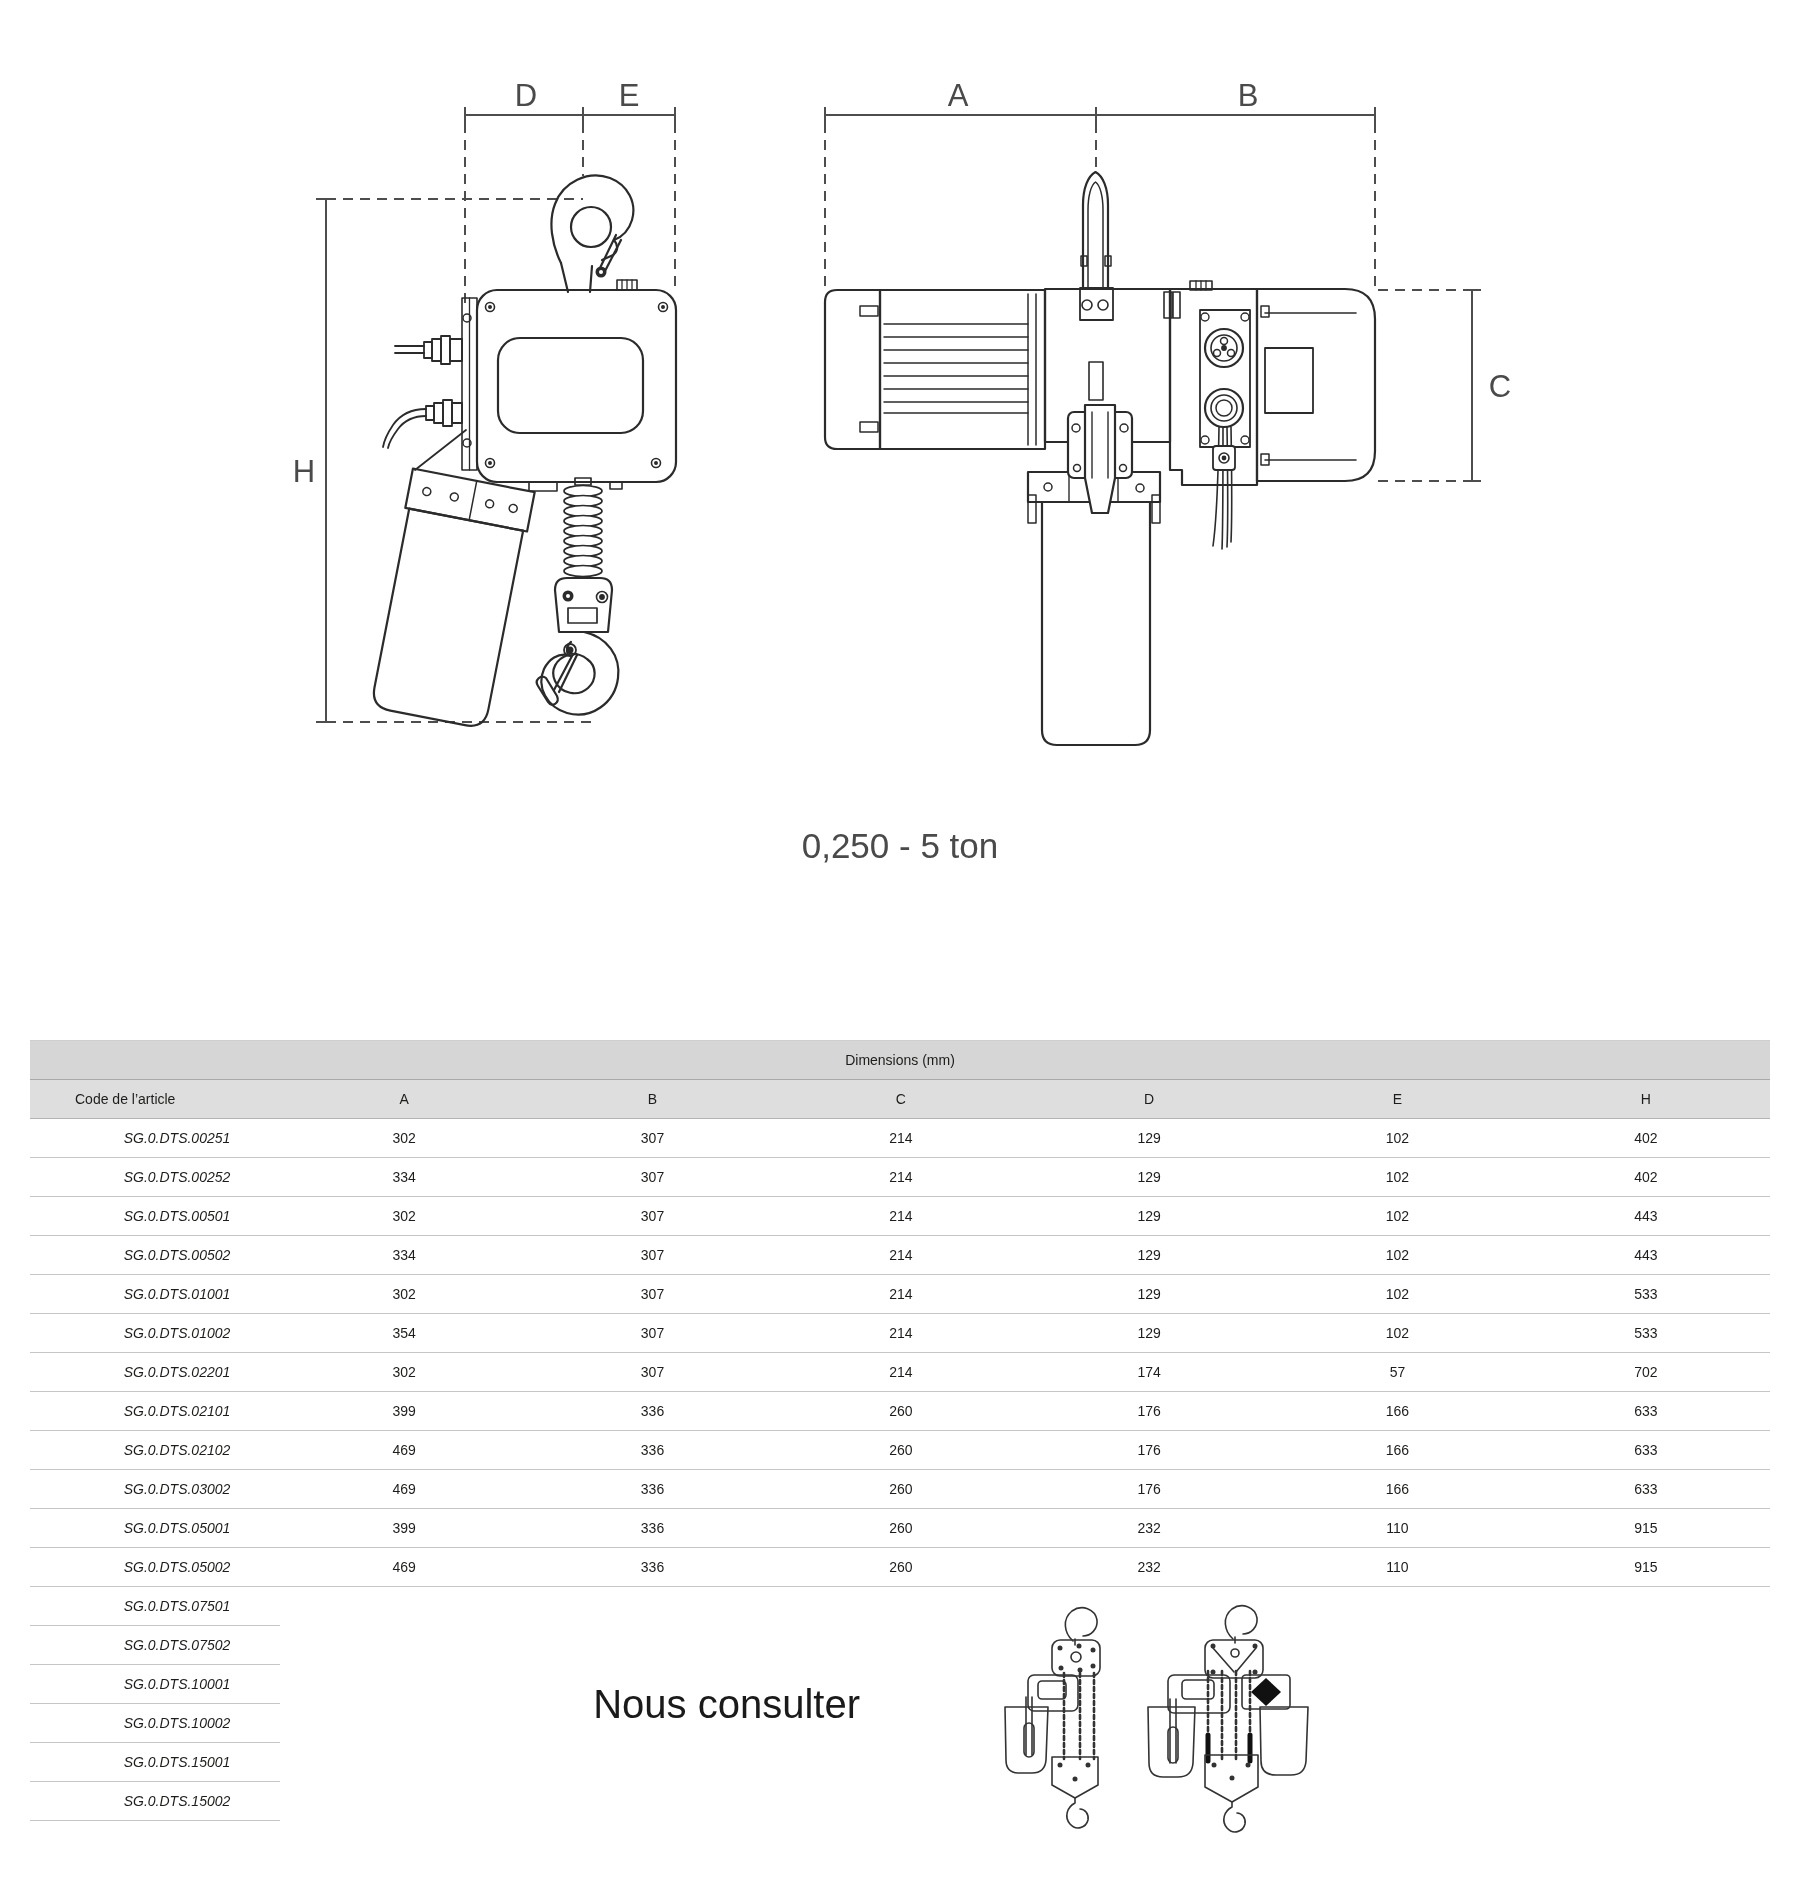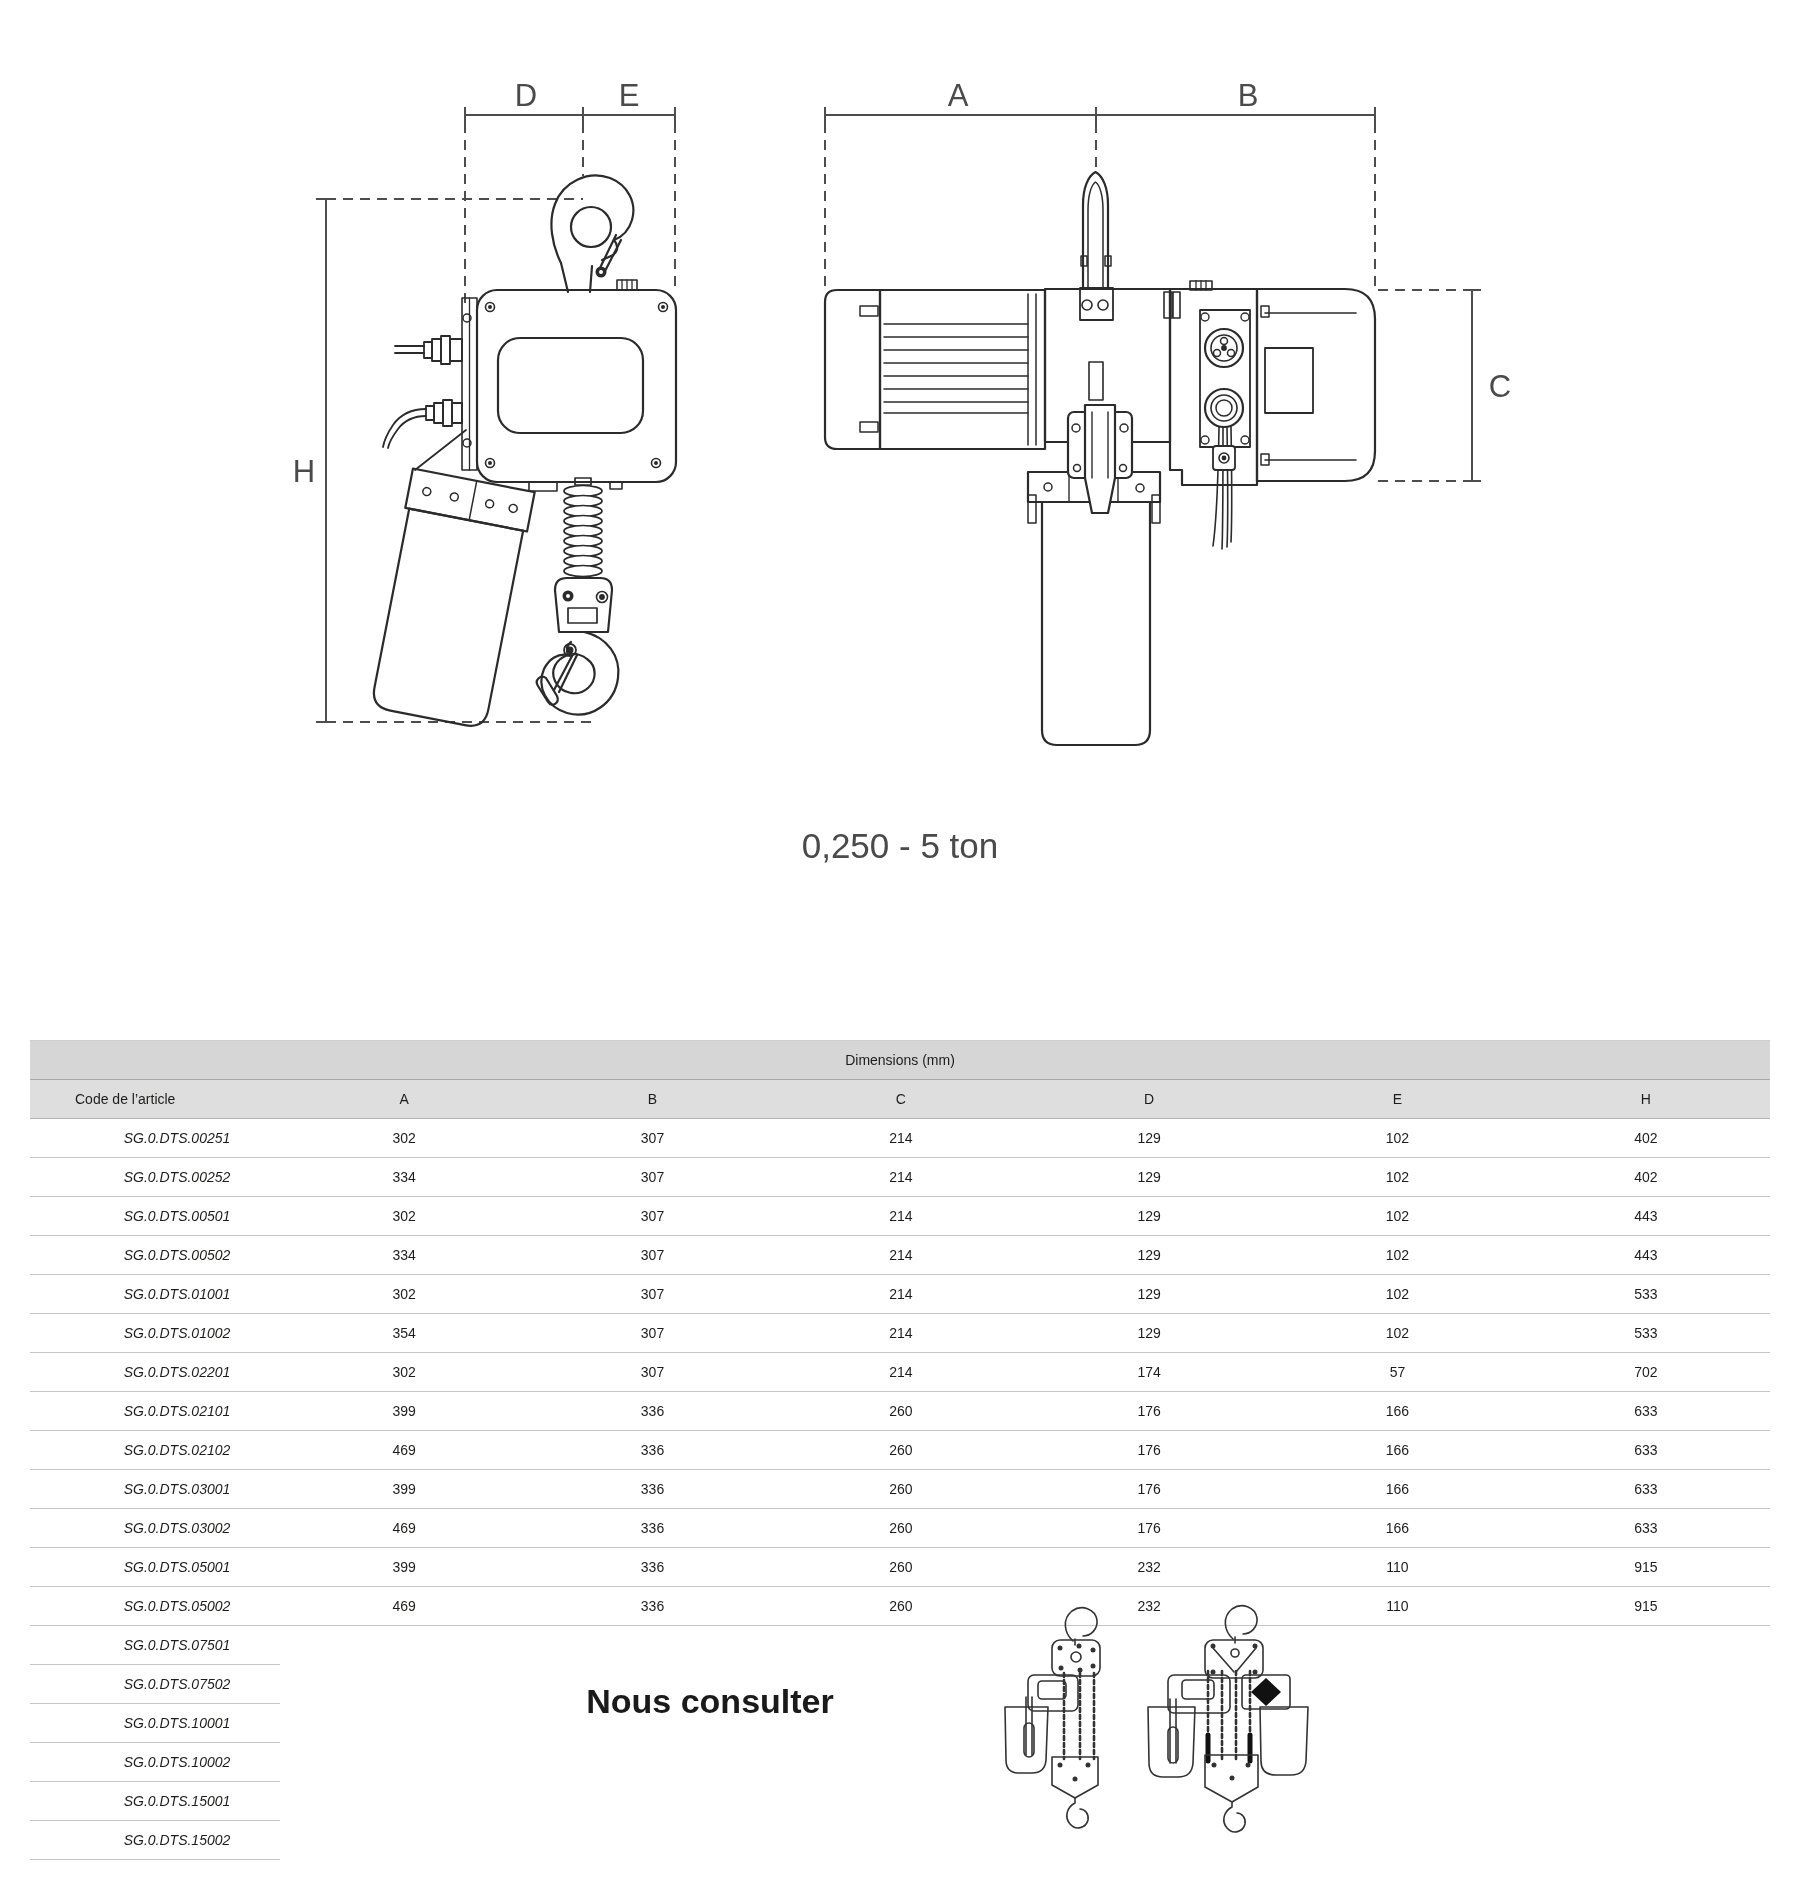--- a/index.html
+++ b/index.html
@@ -2,22 +2,22 @@
 <html><head>
 <meta charset="utf-8">
 <style>
   html,body{margin:0;padding:0;background:#fff;}
   .page{position:relative;width:1800px;height:1881px;background:#ffffff;overflow:hidden;
         font-family:"Liberation Sans",sans-serif;color:#1d1d1b;}
   svg{position:absolute;overflow:visible;}
   .dim-label{font-family:"Liberation Sans",sans-serif;font-size:31px;fill:#4a4a4a;}
   .caption{position:absolute;left:700px;top:826px;width:400px;text-align:center;
            font-size:35px;color:#4a4a4a;}
-  .note{position:absolute;left:560px;top:1682px;width:300px;text-align:center;
-        font-size:34px;color:#1a1a1a;font-weight:bold;}
+  .note{position:absolute;left:560px;top:1682px;width:300px;text-align:right;
+        font-size:40px;color:#1a1a1a;}
   table.dims{position:absolute;left:30px;top:1040px;width:1740px;border-collapse:collapse;
              table-layout:fixed;font-size:14px;color:#1d1d1b;}
   table.dims th{font-weight:400;}
   th.title-band{height:36px;background:#d6d6d6;text-align:center;
                 border-top:1px solid #cfcfcf;border-bottom:1px solid #a9a9a9;}
   tr.colhead th{height:36px;background:#dedede;border-bottom:1px solid #b3b3b3;text-align:center;}
   tr.colhead th.code{text-align:left;padding-left:45px;margin-top:9px;}
   td{height:36px;text-align:center;border-bottom:1px solid #c6c6c6;}
   td.code{text-align:center;padding-left:45px;font-style:italic;}
   tr.extra td{border-bottom:none;margin-top:15px;}
@@ -380,29 +380,20 @@
         <tr>
           <td class="code">SG.0.DTS.02102</td>
           <td>469</td>
           <td>336</td>
           <td>260</td>
           <td>176</td>
           <td>166</td>
           <td>633</td>
         </tr>
         <tr>
-          <td class="code">SG.0.DTS.03001</td>
-          <td>399</td>
-          <td>336</td>
-          <td>260</td>
-          <td>176</td>
-          <td>166</td>
-          <td>633</td>
-        </tr>
-        <tr>
           <td class="code">SG.0.DTS.03002</td>
           <td>469</td>
           <td>336</td>
           <td>260</td>
           <td>176</td>
           <td>166</td>
           <td>633</td>
         </tr>
         <tr>
           <td class="code">SG.0.DTS.05001</td>

